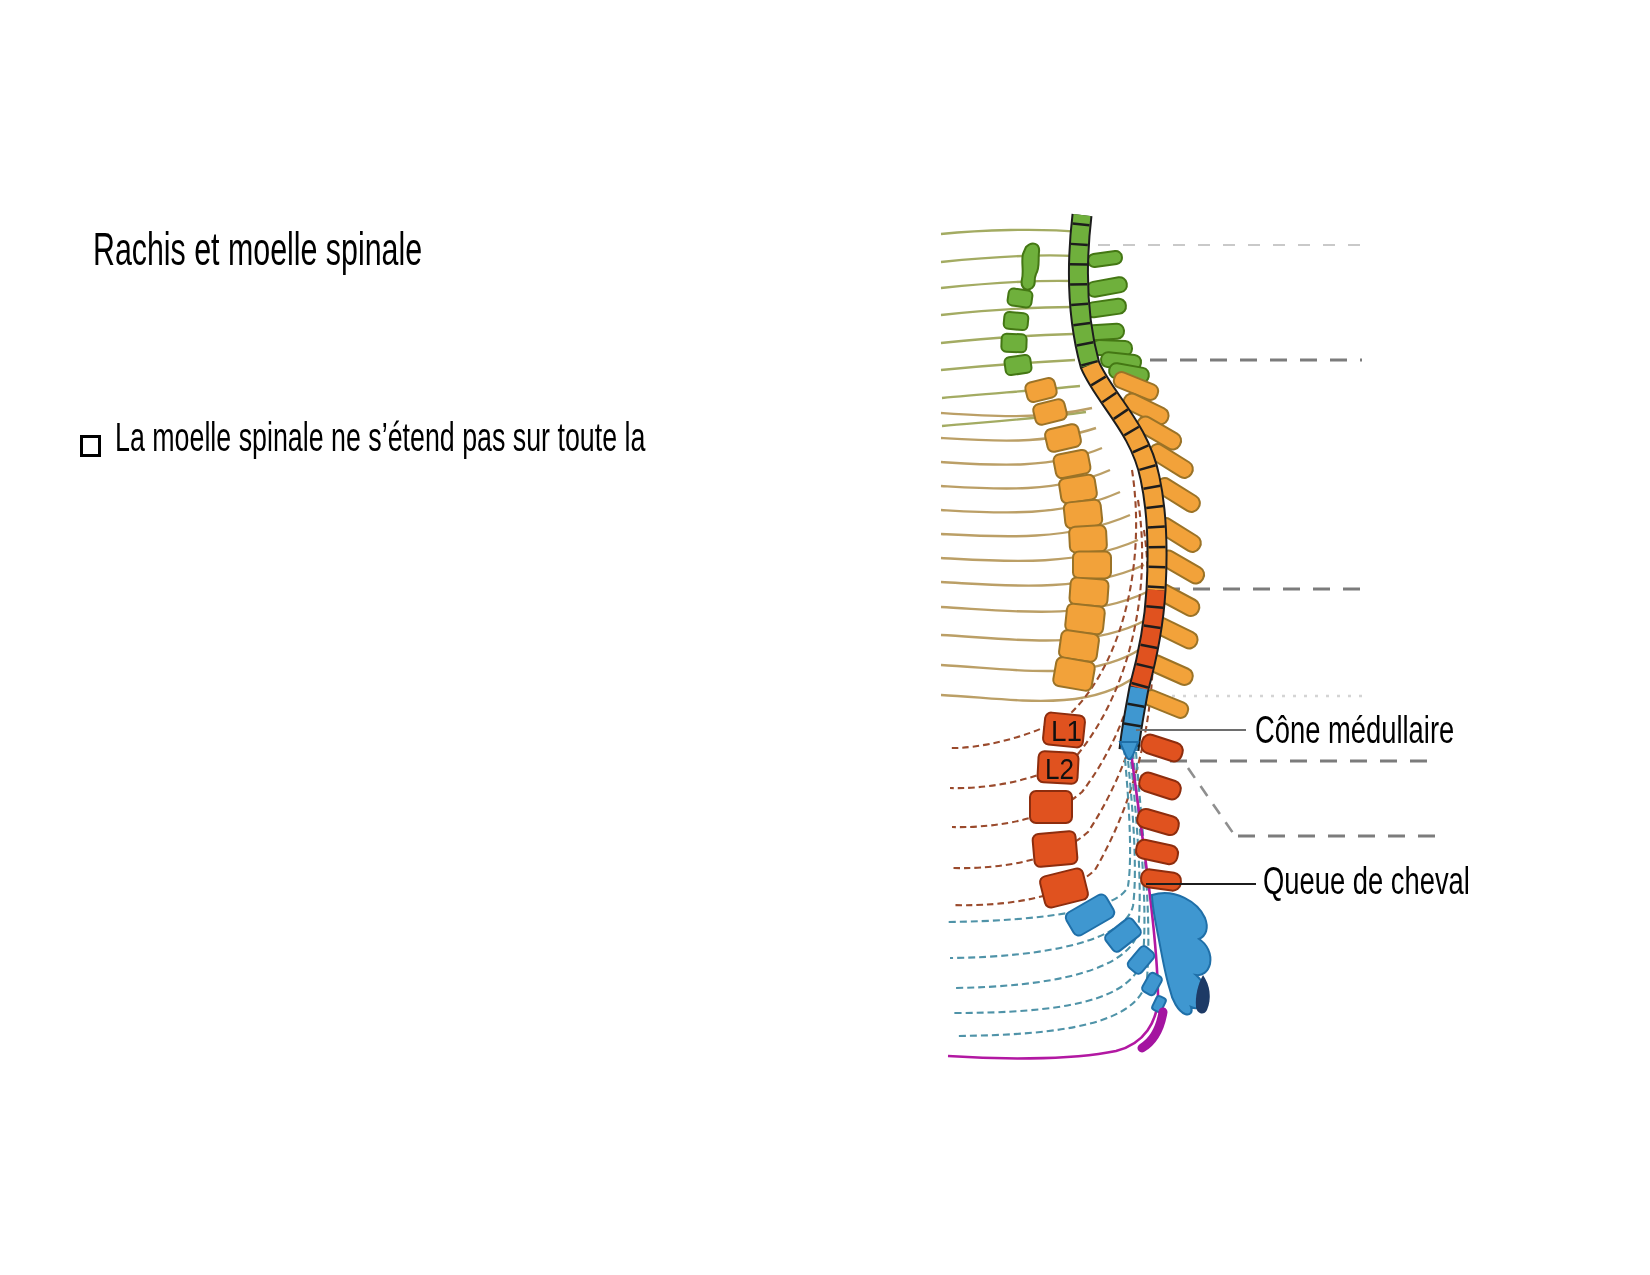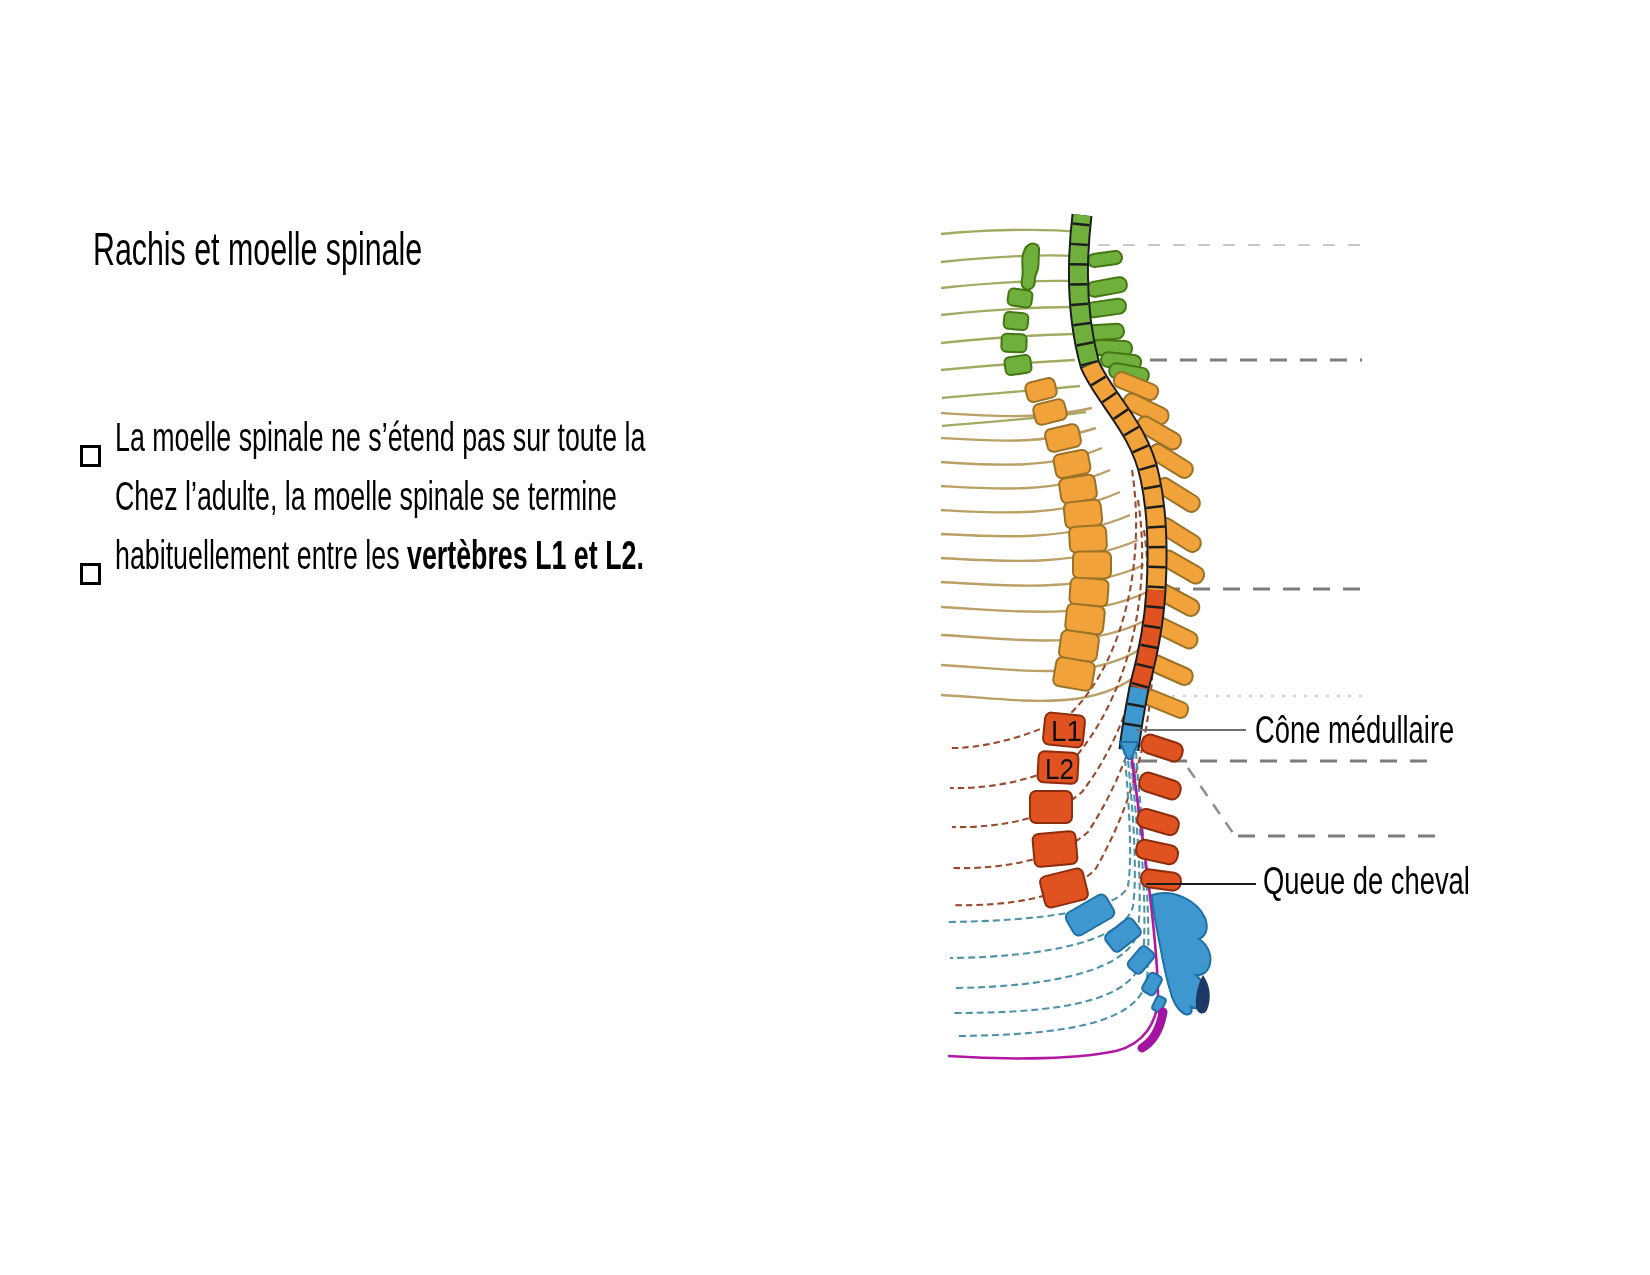--- a/index.html
+++ b/index.html
@@ -6,21 +6,21 @@
   body{
     width:1650px;height:1275px;position:relative;overflow:hidden;
     background:#ffffff;font-family:"Liberation Sans",sans-serif;color:#000;
   }
   .title{
     position:absolute;left:93px;top:226px;margin:0;
     font-size:46px;font-weight:400;line-height:1.0;white-space:nowrap;
     transform:scaleX(0.66);transform-origin:left top;
   }
   .bullets{position:absolute;left:76px;top:408px;width:760px;}
-  .bullet{display:flex;align-items:flex-end;}
+  .bullet{display:flex;align-items:center;}
   .chk{
     flex:0 0 auto;width:15px;height:16px;border:3.4px solid #000;
     margin:16px 14px 0 4px;background:#fff;
   }
   .btext{margin:0;font-size:40px;}
   .line{display:block;height:59px;line-height:59px;white-space:nowrap;}
   .scale{display:inline-block;transform:scaleX(0.67);transform-origin:left;line-height:59px;}
   .scale b{font-weight:700;}
   .figlabel{
     position:absolute;font-size:38px;line-height:1.1;white-space:nowrap;
@@ -33,27 +33,20 @@
 </head>
 <body>
 
 <h1 class="title">Rachis et moelle spinale</h1>
 
 <div class="bullets">
   <div class="bullet">
     <span class="chk"></span>
     <p class="btext">
       <span class="line"><span class="scale">La moelle spinale ne s’étend pas sur toute la</span></span>
-    </p>
-  </div>
-  <div class="bullet">
-    <span class="chk"></span>
-    <p class="btext">
-      <span class="line"><span class="scale">Chez l’adulte, la moelle spinale se termine</span></span>
-      <span class="line"><span class="scale"><span>habituellement entre les </span><b>vertèbres L1 et L2.</b></span></span>
     </p>
   </div>
 </div>
 
 <div>
 <svg class="spine-svg" width="545" height="860" viewBox="930 205 545 860" xmlns="http://www.w3.org/2000/svg">
 
   <g fill="none">
     <line x1="1098" y1="245" x2="1360" y2="245" stroke="#c9c9c9" stroke-width="2.2" stroke-dasharray="12 13"></line>
     <line x1="1150" y1="360" x2="1362" y2="360" stroke="#7c7c7c" stroke-width="3.2" stroke-dasharray="17 13"></line>

